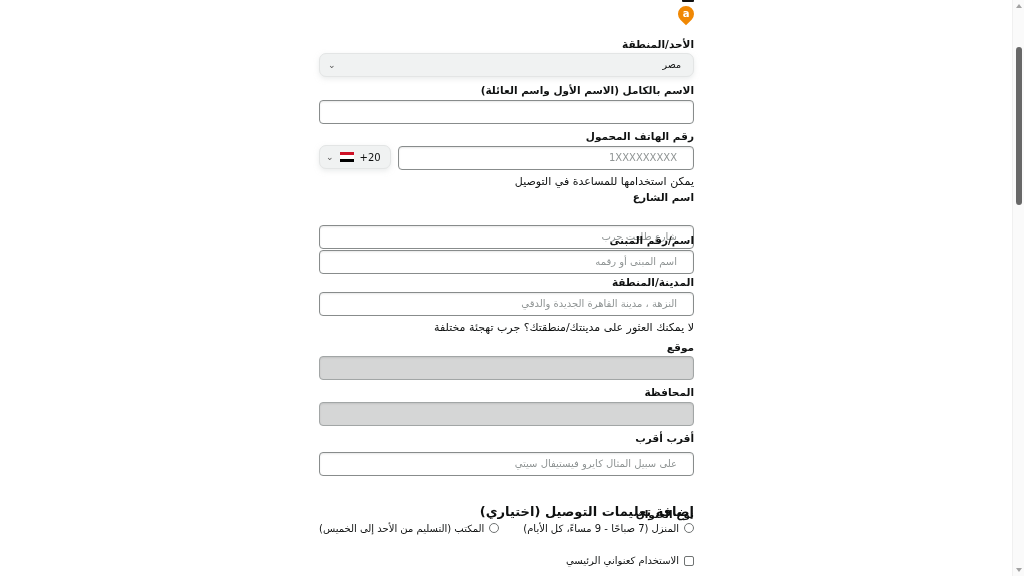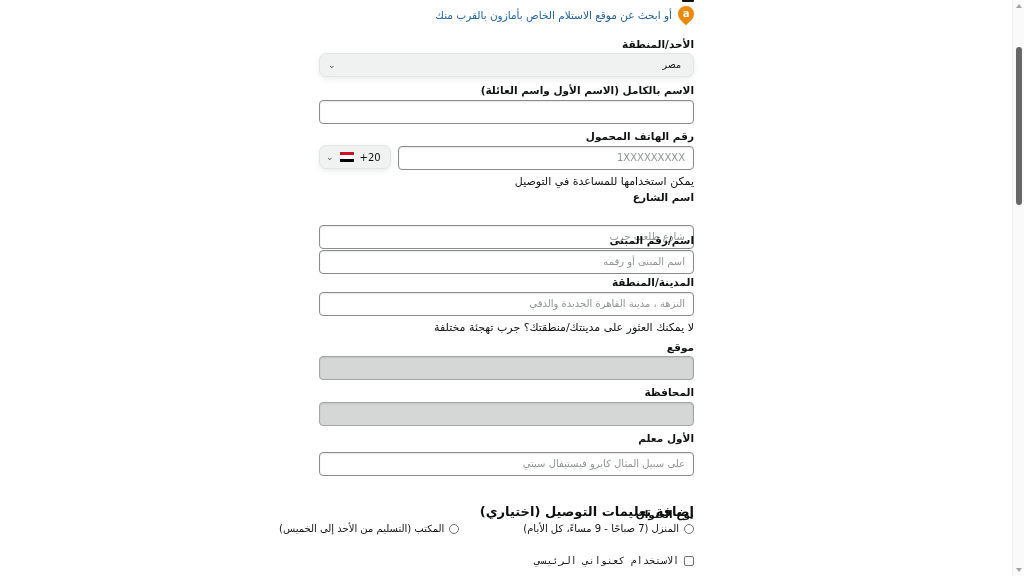--- a/index.html
+++ b/index.html
@@ -14,61 +14,60 @@
     .pickup-row { position: absolute; top: 6px; right: 0; display: flex; align-items: center; gap: 6px; }
     .pin { width: 16px; height: 18px; position: relative; }
     .pin .drop { position: absolute; right: 0; top: 0; width: 16px; height: 16px; background: #f08804; border-radius: 50% 50% 50% 0; transform: rotate(-45deg); }
     .pin .letter { position: absolute; right: 0; top: 0; width: 16px; height: 15px; color: #fff; font-size: 10px; font-weight: bold; text-align: center; line-height: 15px; }
     .pickup-link { font-size: 10.5px; color: #2162a1; }
 
     .label { position: absolute; right: 0; font-size: 10.5px; font-weight: bold; color: #0f1111; white-space: nowrap; }
     .hint { position: absolute; right: 0; font-size: 11px; color: #0f1111; white-space: nowrap; }
 
     .input { position: absolute; right: 0; width: 375px; height: 24px; border: 1px solid #888c8c; border-radius: 4px; background: #fff;
-      font-size: 10px; color: #8f9494; padding: 0 8px; line-height: 22px; text-align: right; direction: rtl; box-shadow: inset 0 1px 2px rgba(15,17,17,.1); }
+      font-size: 10px; color: #8f9494; padding: 0 16px; line-height: 22px; text-align: right; direction: rtl; box-shadow: inset 0 1px 2px rgba(15,17,17,.1); }
     .input.disabled { background: #d5d6d6; border-color: #a2a6a6; }
     .select { position: absolute; right: 0; width: 375px; height: 24px; border-radius: 7px; background: #f0f2f2; border: 1px solid #e3e5e5;
       font-size: 9.5px; color: #0f1111; padding: 0 12px; line-height: 22px; box-shadow: 0 2px 5px rgba(213,217,217,.5); }
     .select .chev { position: absolute; left: 8px; top: 0; font-size: 9px; color: #555; }
 
     .phone-code { position: absolute; left: 0; width: 72px; height: 24px; border-radius: 7px; background: #f0f2f2; border: 1px solid #e3e5e5;
       box-shadow: 0 2px 5px rgba(213,217,217,.5); direction: ltr; display: flex; align-items: center; padding-left: 6px; gap: 6px; font-size: 10px; }
     .phone-code .chev { font-size: 9px; color: #555; }
     .flag { width: 14px; height: 10px; display: flex; flex-direction: column; }
     .flag span { flex: 1; }
     .flag .r { background: #ce1126; } .flag .w { background: #fff; border-left: 0; } .flag .b { background: #000; }
     .phone-input { position: absolute; right: 0; width: 296px; }
 
     .section-title { position: absolute; right: 0; font-size: 13px; font-weight: bold; white-space: nowrap; }
 
     .radio-row { position: absolute; right: 0; display: flex; direction: rtl; gap: 24px; font-size: 10px; align-items: center; white-space: nowrap; }
-    .radio-opt { display: flex; align-items: center; gap: 5px; margin-left: 40px; }
+    .radio-opt { display: flex; gap: 5px; }
     .radio { width: 10px; height: 10px; border: 1px solid #6f7373; border-radius: 50%; background: #fff; display: inline-block; }
-    .check-row { position: absolute; right: 0; display: flex; align-items: center; gap: 5px; font-size: 10px; white-space: nowrap; font-family: Liberation Mono, monospace; }
+    .check-row { position: absolute; right: 0; display: flex; align-items: center; gap: 5px; font-size: 10px; white-space: nowrap; }
     .checkbox { width: 10px; height: 10px; border: 1px solid #6f7373; border-radius: 2px; background: #fff; display: inline-block; }
 
     .scrollbar { position: absolute; right: 0; top: 0; width: 12px; height: 576px; background: #fafafa; border-left: 1px solid #f0f0f0; }
     .scrollbar .up, .scrollbar .down { position: absolute; left: 3px; width: 0; height: 0; border-left: 3px solid transparent; border-right: 3px solid transparent; }
     .scrollbar .up { top: 4px; border-bottom: 4px solid #a3a3a3; }
     .scrollbar .down { bottom: 4px; border-top: 4px solid #a3a3a3; }
     .scrollbar .thumb { position: absolute; left: 3px; top: 47px; width: 6px; height: 158px; background: #686868; border-radius: 3px; }
   </style>
 </head>
 <body>
 
 <div class="page">
   <div class="form">
     <div class="top-edge"></div>
 
     <div class="pickup-row">
       <div class="pin">
         <div class="drop"></div>
         <div class="letter">a</div>
       </div>
-      <span class="pickup-link">أو ابحث عن موقع الاستلام الخاص بأمازون بالقرب منك</span>
     </div>
 
     <div class="label" style="top:38px">الأحد/المنطقة</div>
     <div class="select" style="top:53px">
       <span>مصر</span>
       <span class="chev">⌄</span>
     </div>
 
     <div class="label" style="top:84px">الاسم بالكامل (الاسم الأول واسم العائلة)</div>
     <div class="input" style="top:100px"></div>
@@ -95,21 +94,21 @@
     <div class="label" style="top:276px">المدينة/المنطقة</div>
     <div class="input" style="top:292px">النزهة ، مدينة القاهرة الجديدة والدقي</div>
     <div class="hint" style="top:321px">لا يمكنك العثور على مدينتك/منطقتك؟ جرب تهجئة مختلفة</div>
 
     <div class="label" style="top:341px">موقع</div>
     <div class="input disabled" style="top:356px"></div>
 
     <div class="label" style="top:386px">المحافظة</div>
     <div class="input disabled" style="top:402px"></div>
 
-    <div class="label" style="top:432px">الأول معلم</div>
+    <div class="label" style="top:432px">أقرب أقرب</div>
     <div class="input" style="top:452px">على سبيل المثال كايرو فيستيفال سيتي</div>
 
     <div class="section-title" style="top:504px">إضافة تعليمات التوصيل (اختياري)</div>
     <div class="label" style="top:508px">نوع العنوان</div>
     <div class="radio-row" style="top:523px">
       <label class="radio-opt">
         <span class="radio"></span>
         <span>المنزل (7 صباحًا - 9 مساءً، كل الأيام)</span>
       </label>
       <label class="radio-opt">

